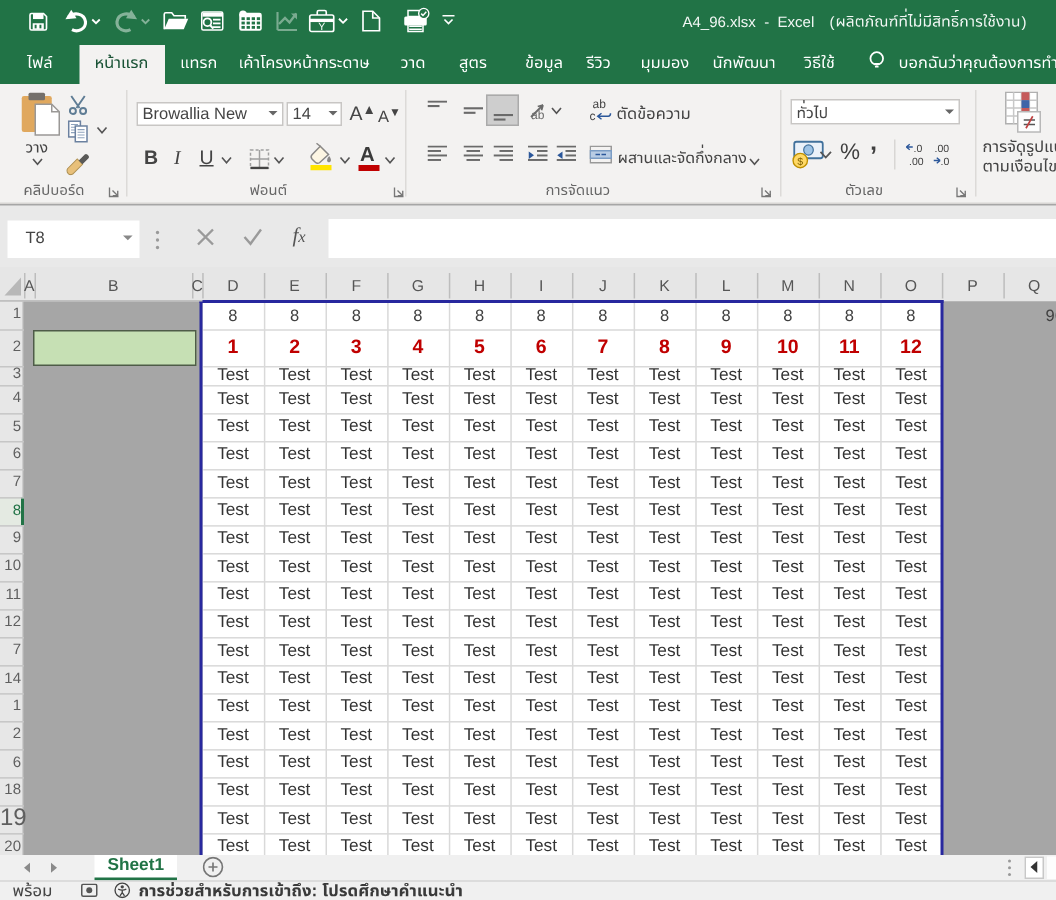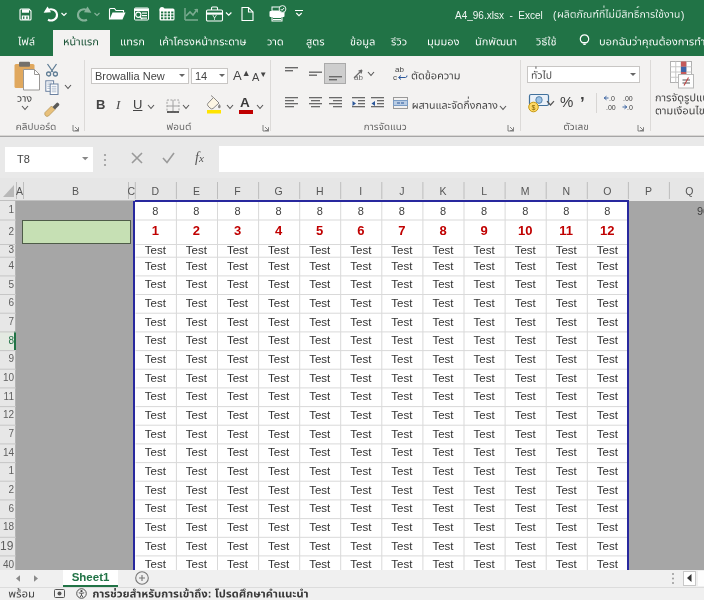--- a/index.html
+++ b/index.html
@@ -88,22 +88,22 @@
 <div style="position:absolute;left:0;top:353.4px;width:14px;height:12px;font-size:10px;line-height:12px;text-align:right;color:#5f5f5f">9</div>
 <div style="position:absolute;left:0;top:372.1px;width:14px;height:12px;font-size:10px;line-height:12px;text-align:right;color:#5f5f5f">10</div>
 <div style="position:absolute;left:0;top:390.7px;width:14px;height:12px;font-size:10px;line-height:12px;text-align:right;color:#5f5f5f">11</div>
 <div style="position:absolute;left:0;top:409.4px;width:14px;height:12px;font-size:10px;line-height:12px;text-align:right;color:#5f5f5f">12</div>
 <div style="position:absolute;left:0;top:428.1px;width:14px;height:12px;font-size:10px;line-height:12px;text-align:right;color:#5f5f5f">7</div>
 <div style="position:absolute;left:0;top:446.7px;width:14px;height:12px;font-size:10px;line-height:12px;text-align:right;color:#5f5f5f">14</div>
 <div style="position:absolute;left:0;top:465.4px;width:14px;height:12px;font-size:10px;line-height:12px;text-align:right;color:#5f5f5f">1</div>
 <div style="position:absolute;left:0;top:484.1px;width:14px;height:12px;font-size:10px;line-height:12px;text-align:right;color:#5f5f5f">2</div>
 <div style="position:absolute;left:0;top:502.7px;width:14px;height:12px;font-size:10px;line-height:12px;text-align:right;color:#5f5f5f">6</div>
 <div style="position:absolute;left:0;top:521.4px;width:14px;height:12px;font-size:10px;line-height:12px;text-align:right;color:#5f5f5f">18</div>
-<div style="position:absolute;left:0;top:540.1px;width:14px;height:12px;font-size:12px;line-height:12px;color:#5f5f5f">19</div>
-<div style="position:absolute;left:0;top:558.8px;width:14px;height:12px;font-size:10px;line-height:12px;text-align:right;color:#5f5f5f">40</div>
+<div style="position:absolute;left:0;top:540.1px;width:14px;height:12px;font-size:16px;line-height:12px;color:#5f5f5f">19</div>
+<div style="position:absolute;left:0;top:558.8px;width:14px;height:12px;font-size:10px;line-height:12px;text-align:right;color:#5f5f5f">20</div>
 <div style="position:absolute;left:140.3px;top:204.5px;width:30px;height:12px;font-size:11px;line-height:12px;text-align:center;color:#404040">8</div>
 <div style="position:absolute;left:181.4px;top:204.5px;width:30px;height:12px;font-size:11px;line-height:12px;text-align:center;color:#404040">8</div>
 <div style="position:absolute;left:222.5px;top:204.5px;width:30px;height:12px;font-size:11px;line-height:12px;text-align:center;color:#404040">8</div>
 <div style="position:absolute;left:263.6px;top:204.5px;width:30px;height:12px;font-size:11px;line-height:12px;text-align:center;color:#404040">8</div>
 <div style="position:absolute;left:304.7px;top:204.5px;width:30px;height:12px;font-size:11px;line-height:12px;text-align:center;color:#404040">8</div>
 <div style="position:absolute;left:345.8px;top:204.5px;width:30px;height:12px;font-size:11px;line-height:12px;text-align:center;color:#404040">8</div>
 <div style="position:absolute;left:386.9px;top:204.5px;width:30px;height:12px;font-size:11px;line-height:12px;text-align:center;color:#404040">8</div>
 <div style="position:absolute;left:428.0px;top:204.5px;width:30px;height:12px;font-size:11px;line-height:12px;text-align:center;color:#404040">8</div>
 <div style="position:absolute;left:469.1px;top:204.5px;width:30px;height:12px;font-size:11px;line-height:12px;text-align:center;color:#404040">8</div>
 <div style="position:absolute;left:510.2px;top:204.5px;width:30px;height:12px;font-size:11px;line-height:12px;text-align:center;color:#404040">8</div>

